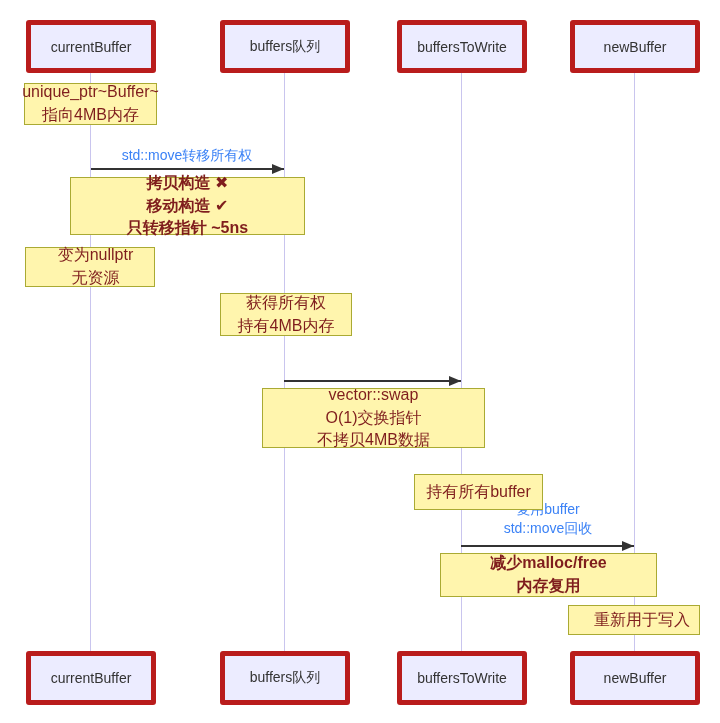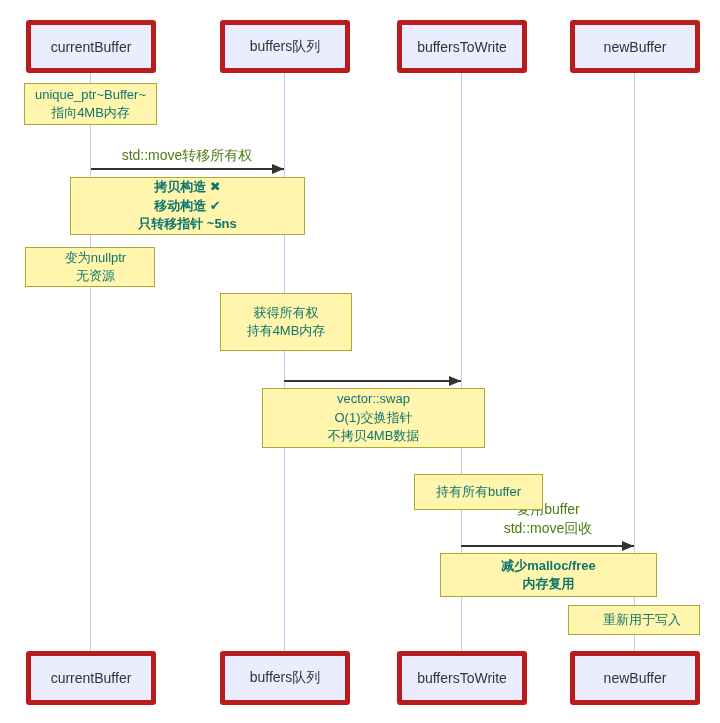--- a/index.html
+++ b/index.html
@@ -42,23 +42,23 @@
   }
   .participant.bottom { height: 54px; }
   .note {
     position: absolute;
     background: #fff5ad;
     border: 1px solid #aaaa33;
     display: flex;
     flex-direction: column;
     align-items: center;
     justify-content: center;
-    font-size: 13px;
+    font-size: 16px;
     line-height: 1.42;
-    color: #0f766e;
+    color: #7f1d1d;
     text-align: center;
     z-index: 2;
     box-sizing: border-box;
     white-space: nowrap;
   }
   .msg-line {
     position: absolute;
     height: 2px;
     background: #333333;
     z-index: 1;
@@ -69,21 +69,21 @@
     height: 0;
     border-top: 5px solid transparent;
     border-bottom: 5px solid transparent;
     border-left: 12px solid #333333;
     z-index: 1;
   }
   .msg-label {
     position: absolute;
     transform: translateX(-50%);
     font-size: 14px;
-    color: #4d7c0f;
+    color: #3b82f6;
     text-align: center;
     white-space: nowrap;
     line-height: 1.35;
     z-index: 1;
   }
 </style>
 </head>
 <body>
 
 <div class="diagram">
@@ -119,21 +119,21 @@
     <div>拷贝构造 ✖</div>
     <div>移动构造 ✔</div>
     <div>只转移指针 ~5ns</div>
   </div>
 
   <div class="note" style="left:25px;top:247px;width:130px;height:40px;padding-left:11px;">
     <div>变为nullptr</div>
     <div>无资源</div>
   </div>
 
-  <div class="note" style="left:220px;top:293px;width:132px;height:58px;">
+  <div class="note" style="left:220px;top:293px;width:132px;height:43px;">
     <div>获得所有权</div>
     <div>持有4MB内存</div>
   </div>
 
   <div class="msg-line" style="left:284px;top:380px;width:177px;"></div>
   <div class="msg-arrowhead" style="left:449px;top:376px;"></div>
 
   <div class="note" style="left:262px;top:388px;width:223px;height:60px;">
     <div>vector::swap</div>
     <div>O(1)交换指针</div>

